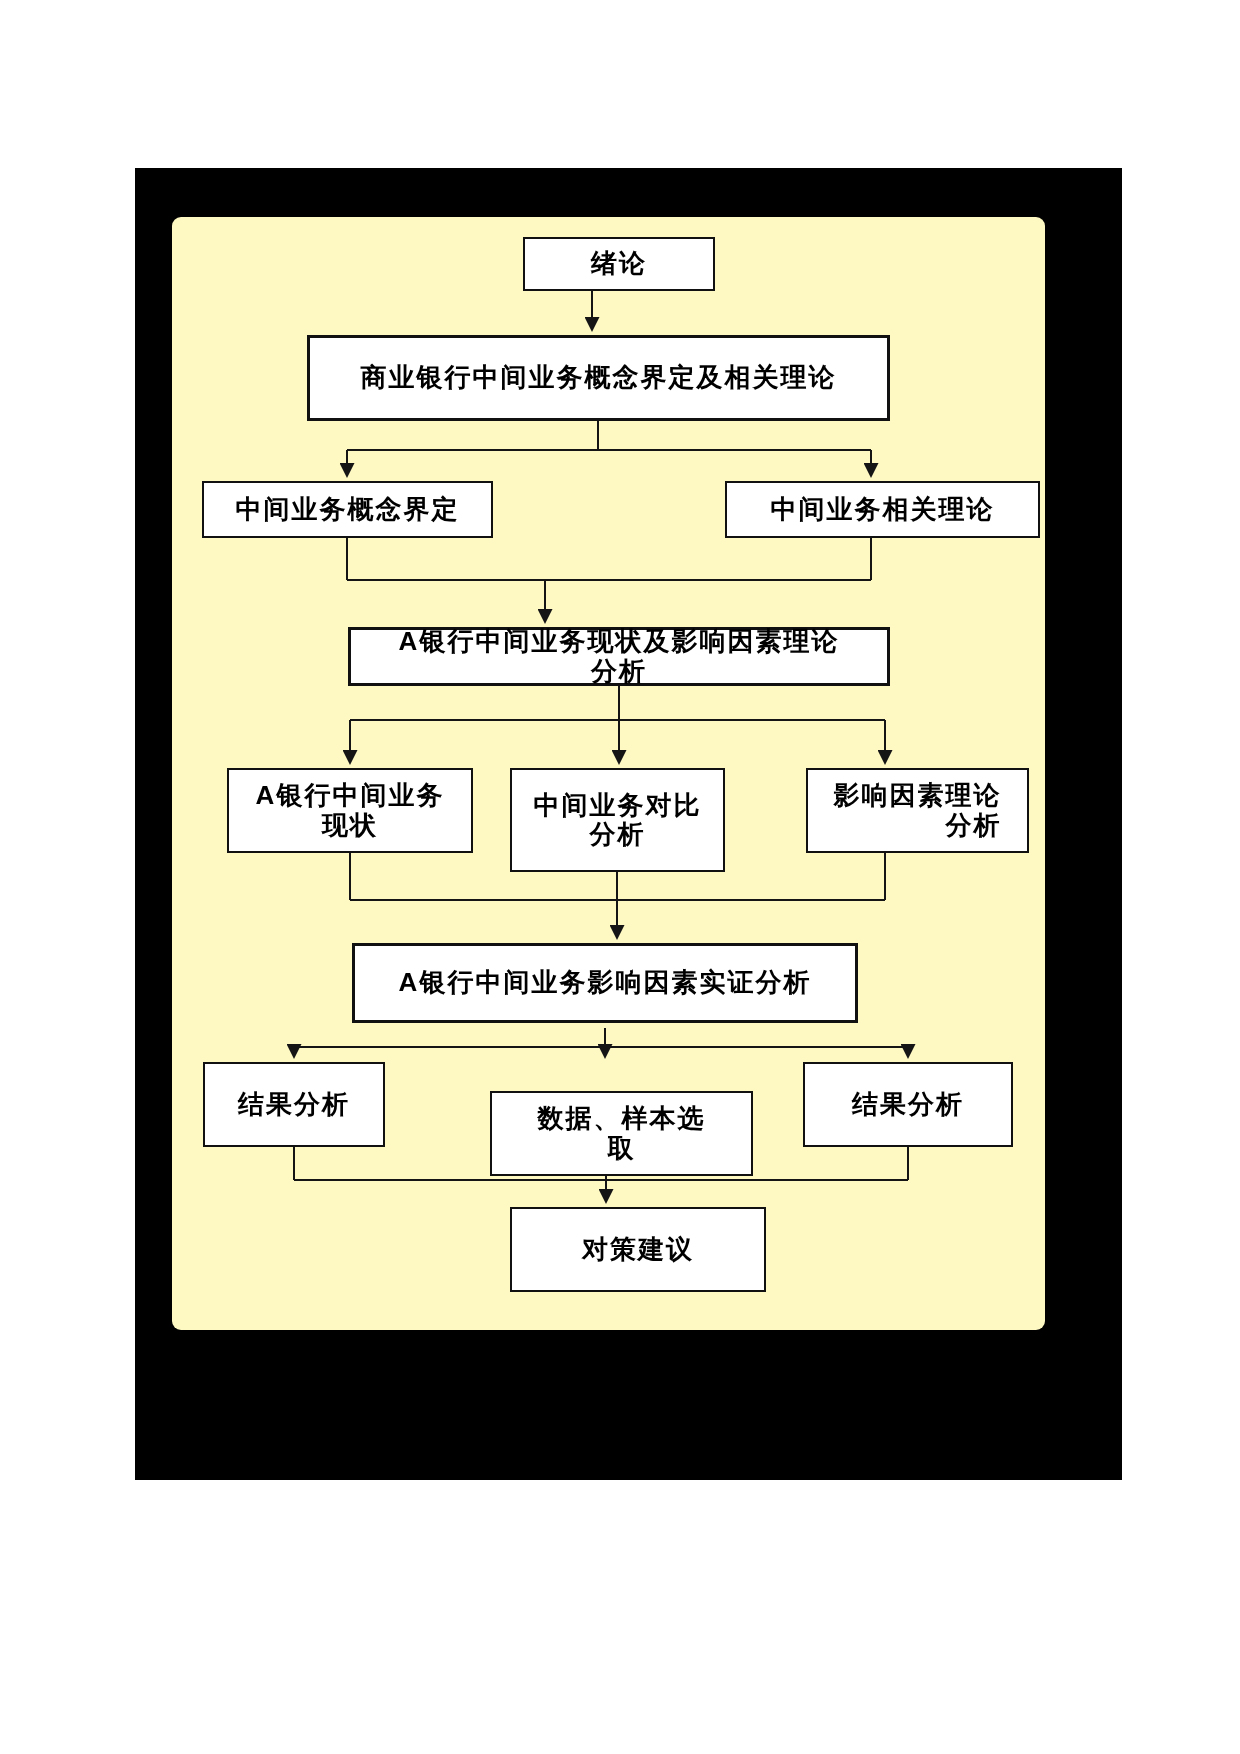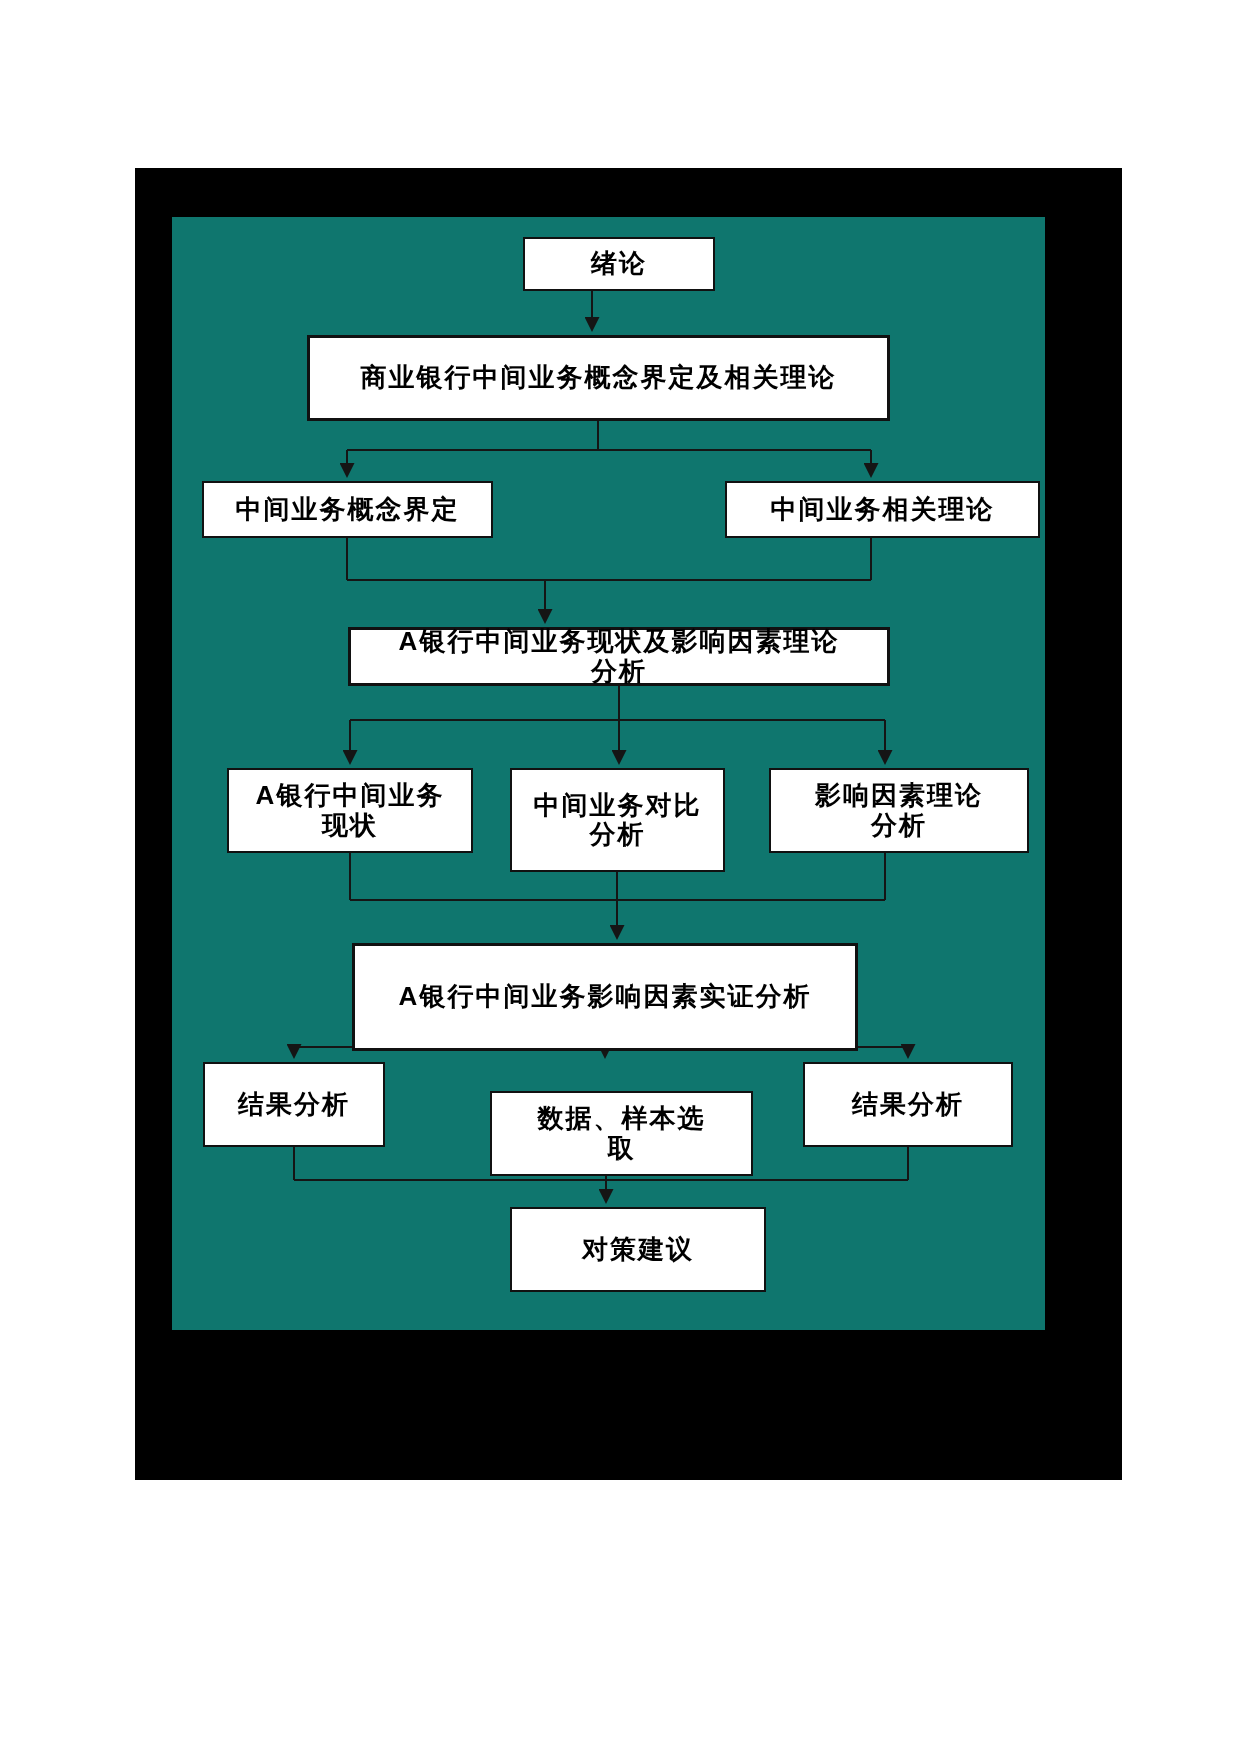--- a/index.html
+++ b/index.html
@@ -24,21 +24,22 @@
     width:987px;
     height:1312px;
     background:#000000;
   }
   .sheet{
     position:absolute;
     left:37px;
     top:49px;
     width:873px;
     height:1113px;
-    background:#0f766e;
+    background:#fef9c3;
+    border-radius:9px;
   }
   .connectors{
     position:absolute;
     left:0;
     top:0;
     width:873px;
     height:1113px;
   }
   .node{
     position:absolute;
@@ -119,24 +120,24 @@
 
       <div class="node thick" style="left:176px;top:410px;width:542px;height:59px;">A银行中间业务现状及影响因素理论
 分析</div>
 
       <div class="node" style="left:55px;top:551px;width:246px;height:85px;">A银行中间业务
 现状</div>
 
       <div class="node" style="left:338px;top:551px;width:215px;height:104px;">中间业务对比
 分析</div>
 
-      <div class="node" style="left:597px;top:551px;width:260px;height:85px;">影响因素理论
+      <div class="node" style="left:634px;top:551px;width:223px;height:85px;text-align:right;">影响因素理论
 分析</div>
 
-      <div class="node thick" style="left:180px;top:726px;width:506px;height:108px;">A银行中间业务影响因素实证分析</div>
+      <div class="node thick" style="left:180px;top:726px;width:506px;height:80px;">A银行中间业务影响因素实证分析</div>
 
       <div class="node" style="left:31px;top:845px;width:182px;height:85px;">结果分析</div>
 
       <div class="node" style="left:318px;top:874px;width:263px;height:85px;text-align:center;">数据、样本选
 取</div>
 
       <div class="node" style="left:631px;top:845px;width:210px;height:85px;">结果分析</div>
 
       <div class="node" style="left:338px;top:990px;width:256px;height:85px;">对策建议</div>
 

